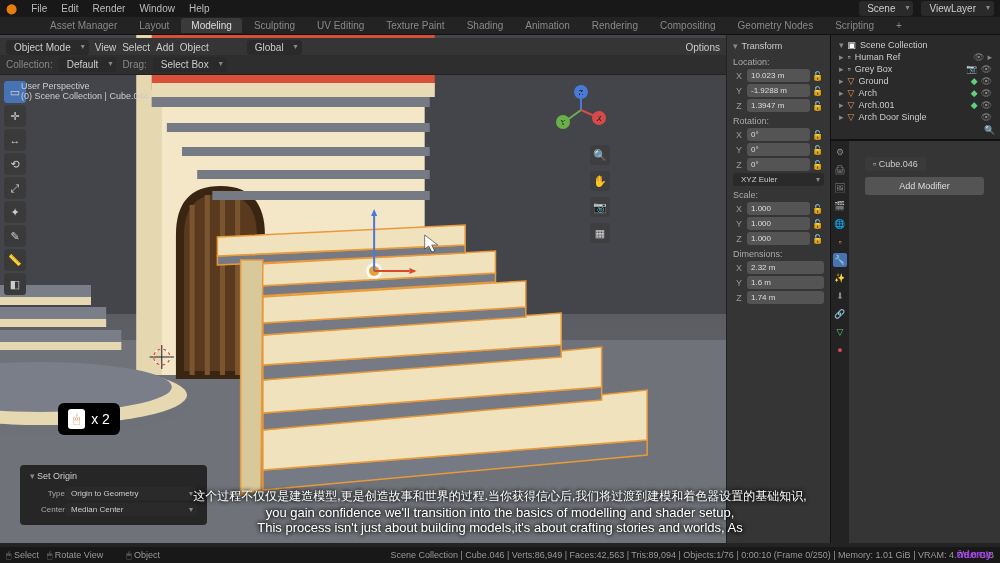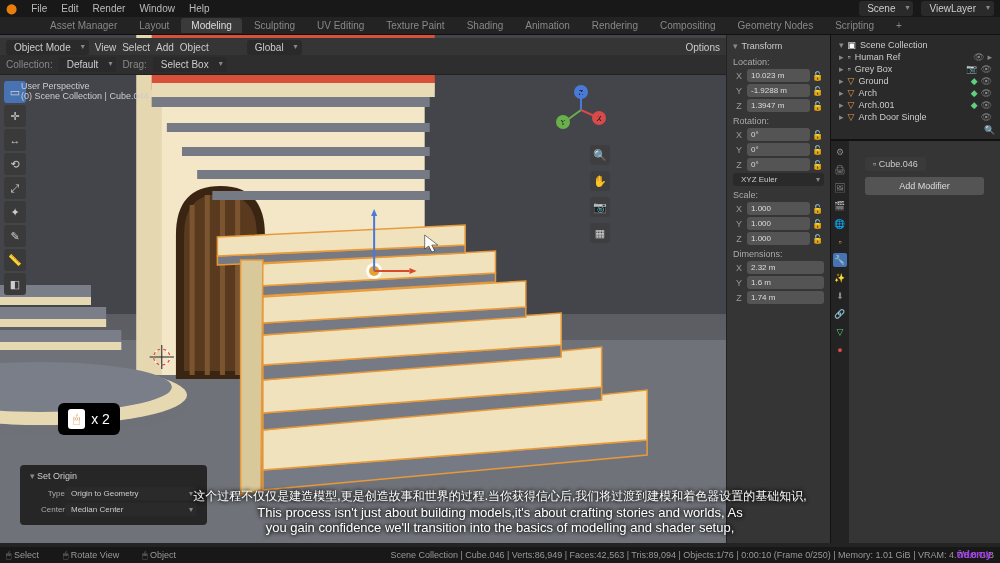--- a/index.html
+++ b/index.html
@@ -384,26 +384,26 @@
         <span class="crumb">▫ <span>Cube.046</span></span>
         <div class="add-mod">Add Modifier</div>
       </div>
     </div>
   </div>
 
 </div>
 
 <div class="subtitle">
   <div style="font-size:12px">这个过程不仅仅是建造模型,更是创造故事和世界的过程.当你获得信心后,我们将过渡到建模和着色器设置的基础知识,</div>
+  <div>you gain confidence we'll transition into the basics of modelling and shader setup,</div>
   <div>This process isn't just about building models,it's about crafting stories and worlds, As</div>
-  <div>you gain confidence we'll transition into the basics of modelling and shader setup,</div>
 </div>
 
 <div class="statusbar">
   <span>🖱 <span>Select</span></span>
-  <span style="margin-left:24px">🖱 <span>Rotate View</span></span>
+  <span style="margin-left:8px">🖱 <span>Rotate View</span></span>
   <span style="margin-left:23px">🖱 <span>Object</span></span>
   <div class="right">
       <span>Scene Collection | Cube.046 | Verts:86,949 | Faces:42,563 | Tris:89,094 | Objects:1/76 | 0:00:10 (Frame 0/250) | Memory: 1.01 GiB | VRAM: 4.7/8.0 GiB</span>
     </div>
 </div>
 
 <div class="udemy">ûdemy</div>
 
 </body></html>

